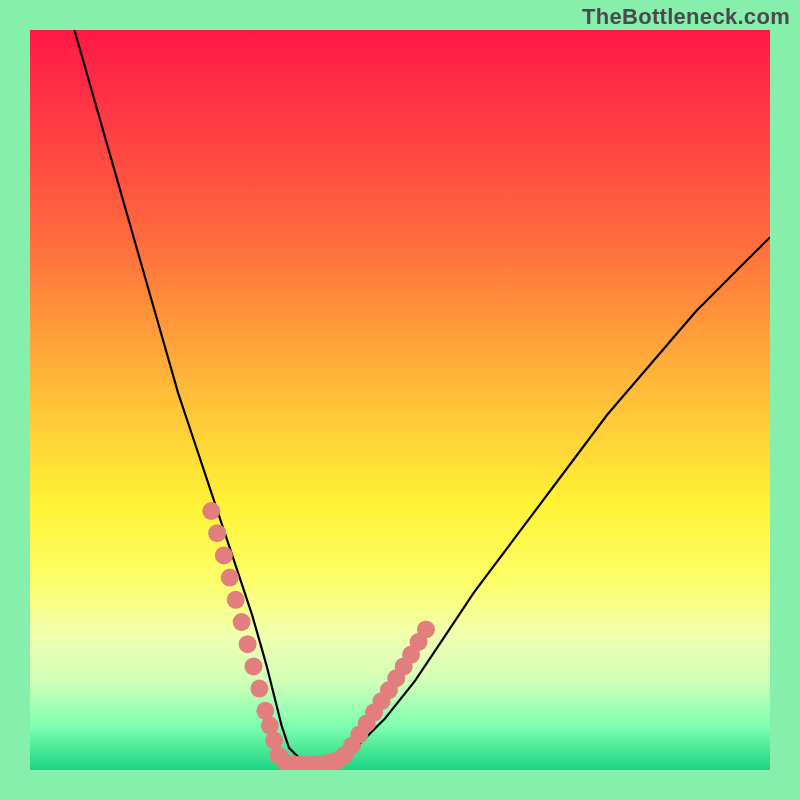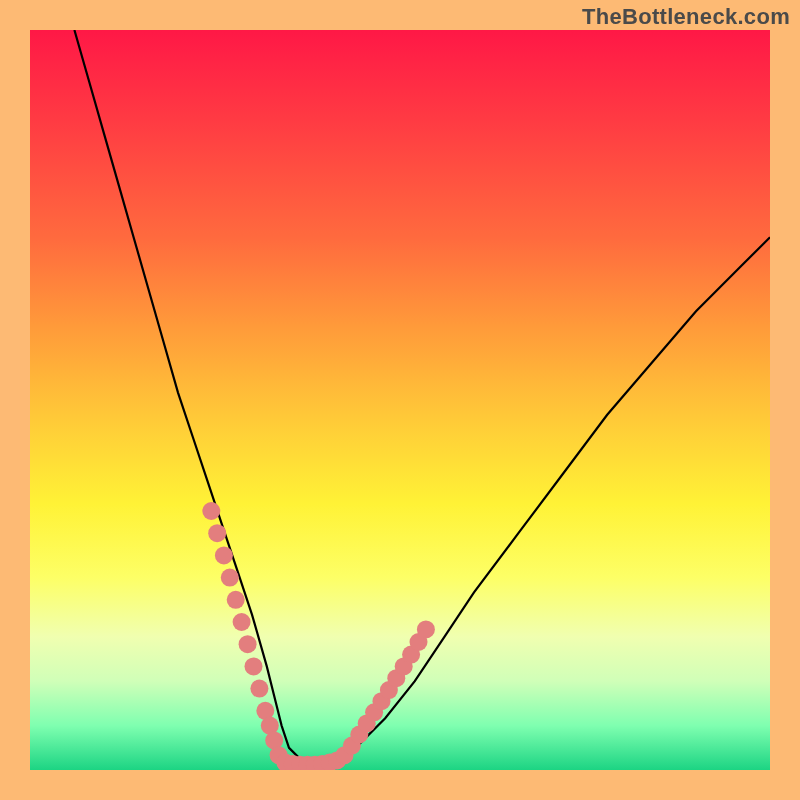--- a/index.html
+++ b/index.html
@@ -10,21 +10,21 @@
     overflow: hidden;
     background: #000;
     font-family: Arial, Helvetica, sans-serif;
   }
   .frame {
     position: absolute;
     top: 0;
     left: 0;
     width: 800px;
     height: 800px;
-    background: #fdba74;
+    background: #86efac;
   }
   .plot {
     position: absolute;
     top: 30px;
     left: 30px;
     width: 740px;
     height: 740px;
     background: linear-gradient(
       to bottom,
       #ff1846 0%,

